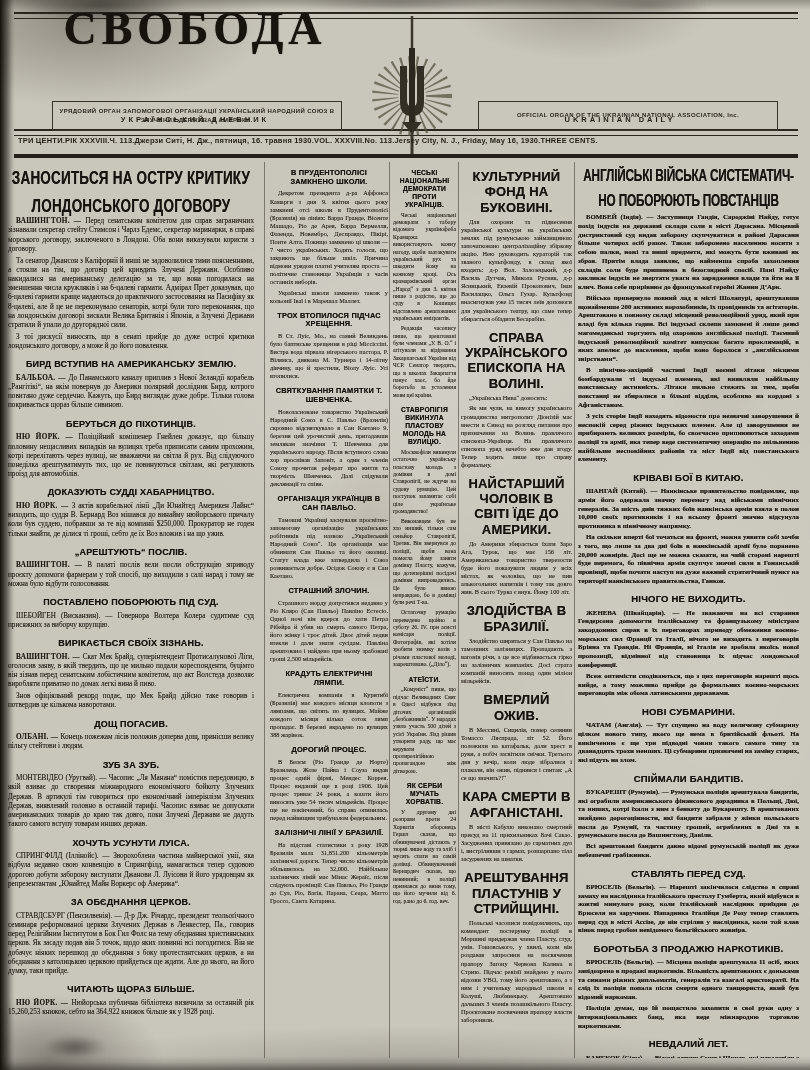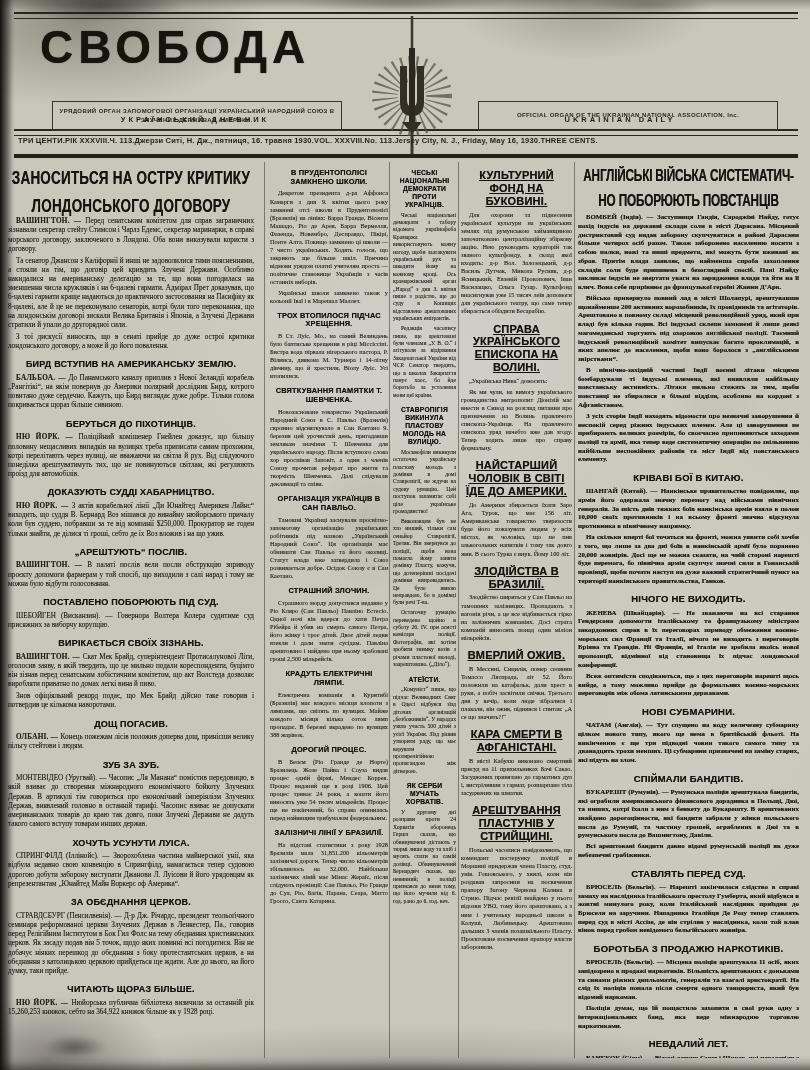--- a/index.html
+++ b/index.html
@@ -26,22 +26,22 @@
   .sm2{left:250px;top:-10px;width:300px;height:26px;background:radial-gradient(ellipse closest-side,rgba(40,36,28,.30),transparent 70%);}
   .sm3{left:560px;top:-8px;width:180px;height:26px;background:radial-gradient(ellipse closest-side,rgba(40,36,28,.33),transparent 70%);}
   .sm4{left:30px;bottom:6px;width:90px;height:34px;background:radial-gradient(ellipse closest-side,rgba(18,15,10,.45),transparent 70%);}
   .sm5{left:300px;top:420px;width:140px;height:200px;background:radial-gradient(ellipse closest-side,rgba(90,80,60,.10),transparent 70%);}
   .sm6{left:640px;top:200px;width:160px;height:300px;background:radial-gradient(ellipse closest-side,rgba(90,80,60,.08),transparent 70%);}
 
   
   .rule{position:absolute;left:14px;right:12px;z-index:5;}
   .rule-dbl{height:4px;border-top:2px solid #2b2720;border-bottom:1px solid #2b2720;}
   .rule-thick{height:4px;background:#25211a;}
-  .mast-title{position:absolute;top:24px;margin:0;font-family:Liberation Sans, sans-serif;font-weight:bold;
-    font-size:46px;line-height:1;color:#17140e;text-align:left;letter-spacing:5px;z-index:6;
+  .mast-title{position:absolute;top:6px;margin:0;font-family:Liberation Serif, serif;font-weight:bold;
+    font-size:46px;line-height:1;color:#17140e;text-align:center;letter-spacing:5px;z-index:6;
     text-shadow:0 0 1px rgba(23,20,14,.8);}
   .mast-sub{position:absolute;top:86px;font-family:"Liberation Sans",sans-serif;font-weight:bold;
     font-size:7.5px;letter-spacing:3px;color:#211d16;text-align:center;z-index:6;margin-top:29px;}
   .organ-box{position:absolute;top:101px;height:24px;border:1px solid #38342b;z-index:6;
     font-family:"Liberation Sans",sans-serif;font-weight:bold;font-size:6px;line-height:1.55;
     letter-spacing:.4px;color:#2a261f;text-align:center;padding:2px 6px;display:flex;align-items:center;justify-content:center;}
   .dateline{position:absolute;top:136px;left:18px;right:14px;display:flex;
     align-items:baseline;font-family:"Liberation Sans",sans-serif;font-weight:bold;font-size:7.5px;
     color:#221e17;z-index:6;letter-spacing:.2px;}
   .emblem{position:absolute;left:366px;top:14px;width:92px;height:142px;z-index:6;}
@@ -62,21 +62,21 @@
 
   .col2{left:270px;width:118px;}
   .col2 .art h3{font-size:7.4px;}
   .col2 .art p{font-size:6.3px;}
 
   .col3{left:393px;width:63px;}
   .col3 .art h3{font-size:6.7px;}
   .col3 .art p{font-size:5.7px;line-height:1.3;overflow-wrap:break-word;}
 
   .col4{left:461px;width:111px;}
-  .col4 .art h3{font-size:11px;text-decoration:underline;}
+  .col4 .art h3{font-size:13px;}
   .col4 .art p{font-size:6.3px;}
 
   .col5{left:578px;width:221px;}
   .col5 .art h3{font-size:9.5px;margin:8px 0 4px;}
   .col5 .art.xl h3{font-size:11.8px;line-height:1.5;transform:scaleY(1.4);margin:2px 0 14px;letter-spacing:-.2px;}
   .col5 .art p{font-size:6.9px;font-weight:bold;color:#1b1610;line-height:1.26;text-shadow:0 0 .5px rgba(27,22,16,.6);}
 </style>
 </head>
 <body>
 

